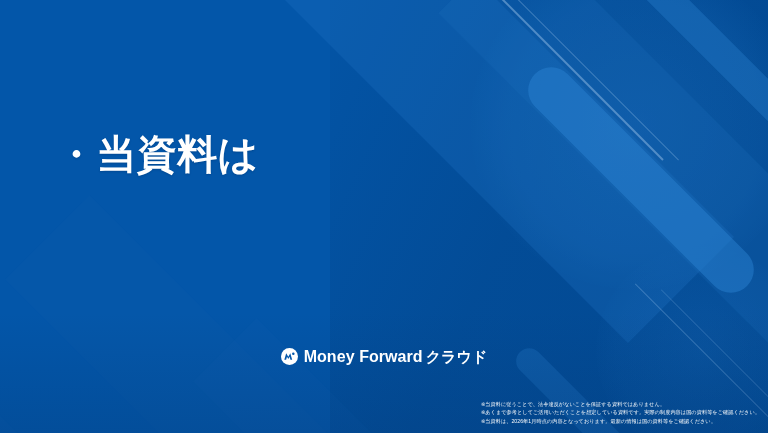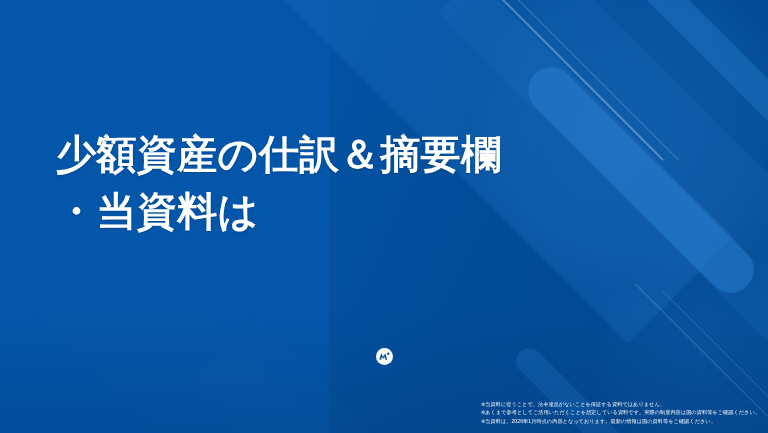--- a/index.html
+++ b/index.html
@@ -165,30 +165,30 @@
 
     <div class="bar" style="left:-40px; top:250px; width:70px; height:420px;
                 background: rgba(22,100,180,0.14); border-radius:0;"></div>
     <div class="bar" style="left:300px; top:300px; width:90px; height:340px;
                 background: rgba(22,100,180,0.13); border-radius:0;"></div>
 
     <div class="wash-bottom"></div>
   </div>
 
   <div class="title-block">
-    <div class="title-line">少額資産の仕訳＆摘要欄</div>
     <div class="title-line">・当資料は</div>
   </div>
 
   <div class="logo-wrap">
     <svg class="logo-mark" viewBox="0 0 34 34">
       <circle cx="17" cy="17" r="17" fill="#ffffff"></circle>
       <path d="M6.6 23.4 L10.4 10.6 L14.6 17.4 L18.6 10.6 L22.4 23.4 L18.9 23.4 L17.2 17.6 L14.6 22.1 L12.0 17.6 L10.2 23.4 Z" fill="#0356a9"></path>
       <circle cx="24.6" cy="11.6" r="2.5" fill="#0356a9"></circle>
     </svg>
+    <span class="logo-text"><span>Money Forward</span><span class="jp">クラウド</span></span>
   </div>
 
   <div class="disclaimer">
     <div>※当資料に従うことで、法令違反がないことを保証する資料ではありません。</div>
     <div>※あくまで参考としてご活用いただくことを想定している資料です。実際の制度内容は国の資料等をご確認ください。</div>
     <div>※当資料は、2026年1月時点の内容となっております。最新の情報は国の資料等をご確認ください。</div>
   </div>
 
 </div>
 

